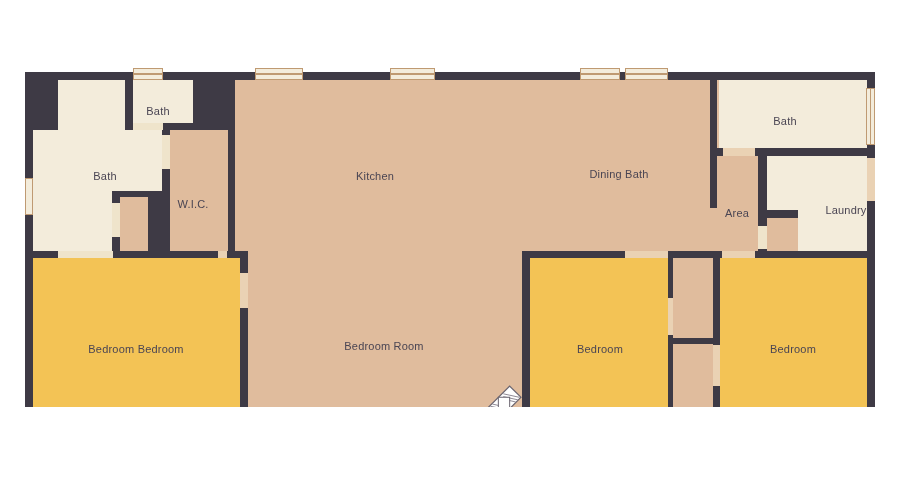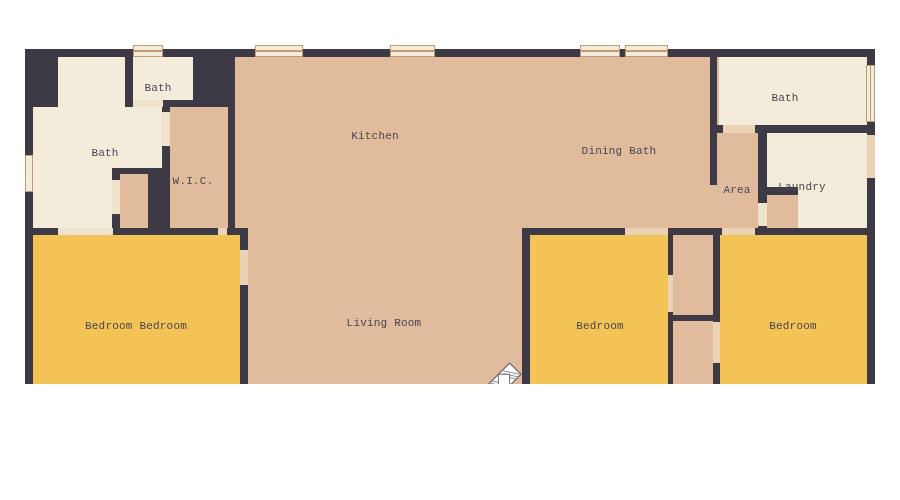--- a/index.html
+++ b/index.html
@@ -1,17 +1,17 @@
 <!DOCTYPE html>
 <html style="--background: #ffffff; --wall: #3e3a45; --open-area: #e0bc9d; --bedroom: #f3c355; --bath: #f3ecdb; --door-opening: #ead2b4; --door-opening-cream: #efe4cb; --window-fill: #f3ecdb; --window-frame: #bf9a72; --label-text: #4a4553;"><head>
 <meta charset="utf-8">
 <style>
   html,body{margin:0;padding:0;background:#fff;}
   #plan{position:relative;width:900px;height:384px;background:var(--background,#fff);
-        font-family:Liberation Mono, monospace;overflow:hidden;}
+        font-family:Liberation Sans, sans-serif;overflow:hidden;margin-top:23px;}
   .abs{position:absolute;box-sizing:border-box;}
   .room{z-index:2;}
   .room.bath{background:var(--bath,#f3ecdb);}
   .room.bedroom{background:var(--bedroom,#f3c355);}
   .room.open{background:var(--open-area,#e0bc9d);}
   .room.transparent{background:transparent;}
   .wall{z-index:3;background:var(--wall,#3e3a45);}
   .door{z-index:4;}
   .door.tan{background:var(--door-opening,#ead2b4);}
   .door.cream{background:var(--door-opening-cream,#efe4cb);}
@@ -98,27 +98,27 @@
   <div class="abs win h" style="left:371px;top:397px;width:41px;height:12px;"></div>
   <div class="abs win h" style="left:417px;top:397px;width:38px;height:12px;"></div>
   <div class="abs win h" style="left:578px;top:397px;width:45px;height:12px;"></div>
   <div class="abs win h" style="left:769px;top:397px;width:49px;height:12px;"></div>
   <div class="abs win v" style="left:25px;top:155px;width:8px;height:37px;"></div>
   <div class="abs win v" style="left:866px;top:65px;width:9px;height:57px;"></div>
 
   <div class="abs lbl" style="left:158px;top:88px;">Bath</div>
   <div class="abs lbl" style="left:105px;top:153px;">Bath</div>
   <div class="abs lbl" style="left:193px;top:181px;">W.I.C.</div>
-  <div class="abs lbl" style="left:375px;top:136px;">Kitchen</div>
+  <div class="abs lbl" style="left:375px;top:153px;">Kitchen</div>
   <div class="abs lbl" style="left:619px;top:151px;">Dining Bath</div>
   <div class="abs lbl" style="left:785px;top:98px;">Bath</div>
   <div class="abs lbl" style="left:737px;top:190px;">Area</div>
-  <div class="abs lbl" style="left:802px;top:187px;text-align:right;">Laundry</div>
+  <div class="abs lbl" style="left:846px;top:187px;text-align:right;">Laundry</div>
   <div class="abs lbl" style="left:136px;top:326px;">Bedroom Bedroom</div>
-  <div class="abs lbl" style="left:384px;top:323px;">Living Room</div>
+  <div class="abs lbl" style="left:384px;top:323px;">Bedroom Room</div>
   <div class="abs lbl" style="left:600px;top:326px;">Bedroom</div>
   <div class="abs lbl" style="left:793px;top:326px;">Bedroom</div>
 
   <div class="abs icon" style="left:484px;top:360px;width:40px;height:40px;">
     <svg width="40" height="40" viewBox="0 0 40 40">
       <g transform="rotate(-45 20 20)">
         <rect x="4" y="12" width="32" height="16" fill="#ffffff" stroke="#6b6570" stroke-width="1.2"></rect>
         <path d="M5 13 L14 27 M8 12.5 L16 25 M11 12.5 L17 22" stroke="#8a8490" stroke-width="0.9" fill="none"></path>
         <path d="M35 27 L26 13 M32 27.5 L24 15 M29 27.5 L23 18" stroke="#8a8490" stroke-width="0.9" fill="none"></path>
         <polygon points="20,12 28,20 20,28 12,20" fill="#ffffff" stroke="#6b6570" stroke-width="1"></polygon>

